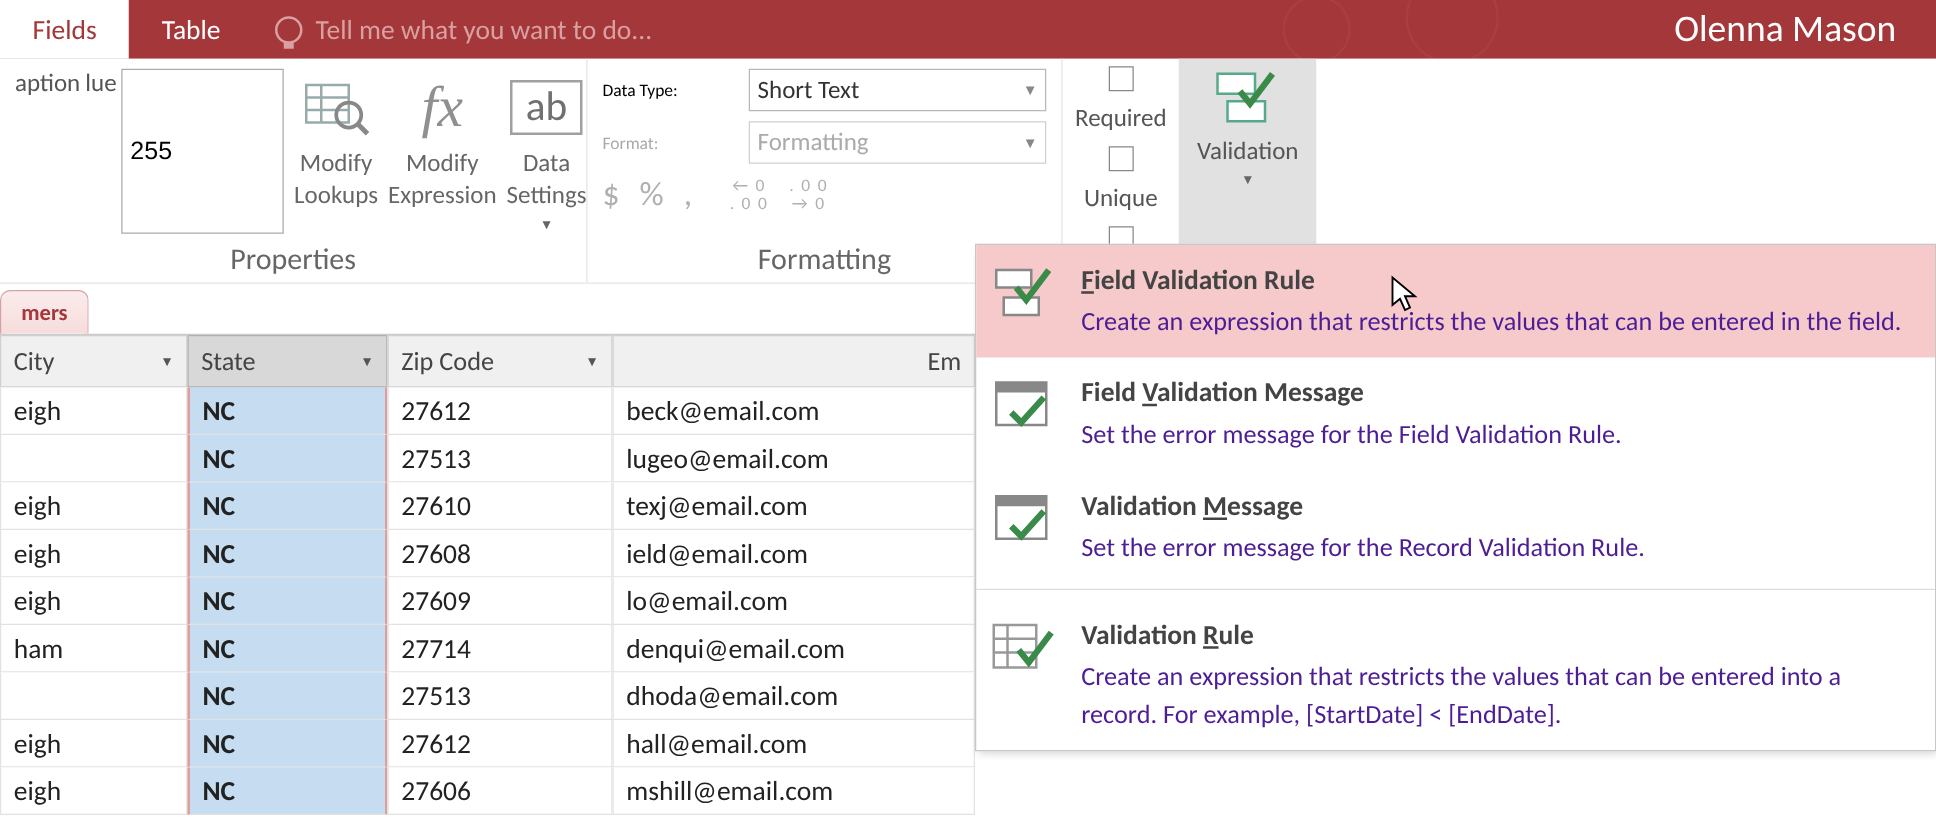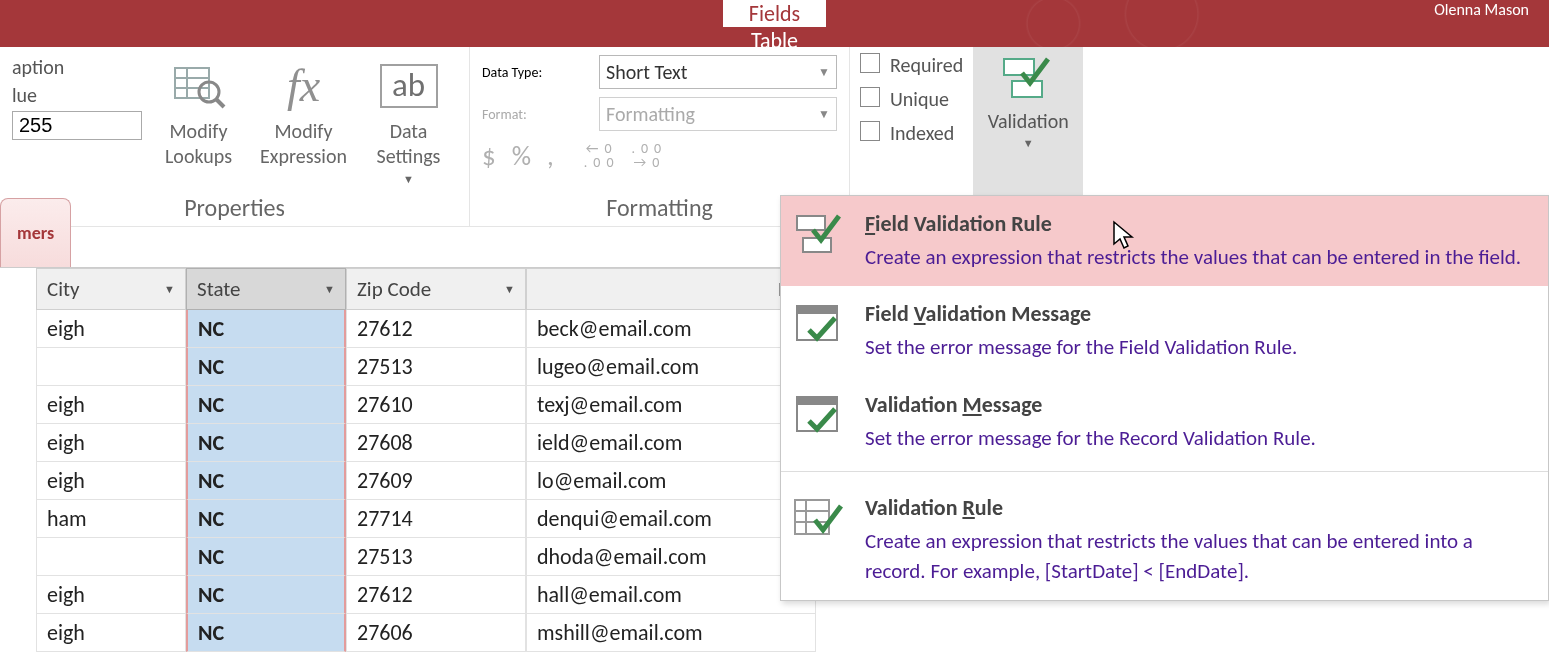--- a/index.html
+++ b/index.html
@@ -16,21 +16,20 @@
   
   .titlebar {
     background: #a4373a;
     height: 47px;
     display: flex;
     align-items: center;
     position: relative;
     background-image:
       radial-gradient(circle at 68% 50%, transparent 25px, rgba(255,255,255,0.05) 26px, transparent 28px),
       radial-gradient(circle at 75% 30%, transparent 35px, rgba(255,255,255,0.05) 36px, transparent 38px);
-    flex-direction: column;
   }
   .tab {
     height: 47px;
     padding: 0 26px;
     display: flex;
     align-items: center;
     color: #fff;
     font-size: 22px;
     cursor: pointer;
   }
@@ -57,23 +56,23 @@
     content: "";
     position: absolute;
     bottom: -6px;
     left: 5px;
     width: 8px;
     height: 5px;
     background: #d9a0a2;
   }
   .username {
     position: absolute;
-    right: 20px;
+    right: 32px;
     color: #fff;
-    font-size: 16px;
+    font-size: 30px;
   }
 
   
   .ribbon {
     background: #fff;
     border-bottom: 1px solid #e5e5e5;
     display: flex;
     height: 180px;
     position: relative;
   }
@@ -92,21 +91,21 @@
   }
   .rgroup-body {
     display: flex;
     gap: 8px;
     flex: 1;
   }
 
   
   .props-col {
     display: flex;
-    flex-direction: column;
+    flex-direction: row;
     gap: 4px;
     color: #555;
     font-size: 20px;
   }
   .props-col input {
     width: 130px;
     font-size: 20px;
     padding: 2px 6px;
     border: 1px solid #aaa;
   }
@@ -168,21 +167,21 @@
 
   
   .chk-col {
     display: flex;
     flex-direction: column;
     gap: 10px;
     padding: 6px 10px 0 10px;
     font-size: 20px;
     color: #555;
   }
-  .chk-row { display:flex; gap:10px; }
+  .chk-row { display:flex; align-items:center; gap:10px;flex-direction:column; }
   .chk { width:20px; height:20px; border:1px solid #888; background:#fff; }
 
   
   .validation-btn {
     background: #e1e1e1;
     padding: 6px 6px 4px 6px;
     width: 110px;
     display:flex;
     flex-direction:column;
     align-items:center;
@@ -201,33 +200,32 @@
     align-items:flex-end;
     padding-left:0;
     position:relative;
   }
   .sheet-tab {
     border:1px solid #d6a1a3;
     border-bottom:none;
     border-top-left-radius:8px;
     border-top-right-radius:8px;
     background:linear-gradient(#fbecec,#f7dcdc);
-    padding: 23px 16px;
+    padding: 6px 16px;
     font-size:18px;
     color:#a4373a;
     font-weight:600;
   }
 
   
   .grid {
     border-top:1px solid #ccc;
     display:grid;
     grid-template-columns: 150px 160px 180px 290px;
     width: 919px;
-    padding-left: 36px;
   }
   .hd {
     background:#f0f0f0;
     border:1px solid #d0d0d0;
     padding: 6px 10px;
     font-size:21px;
     color:#444;
     display:flex;
     justify-content:space-between;
     align-items:center;

